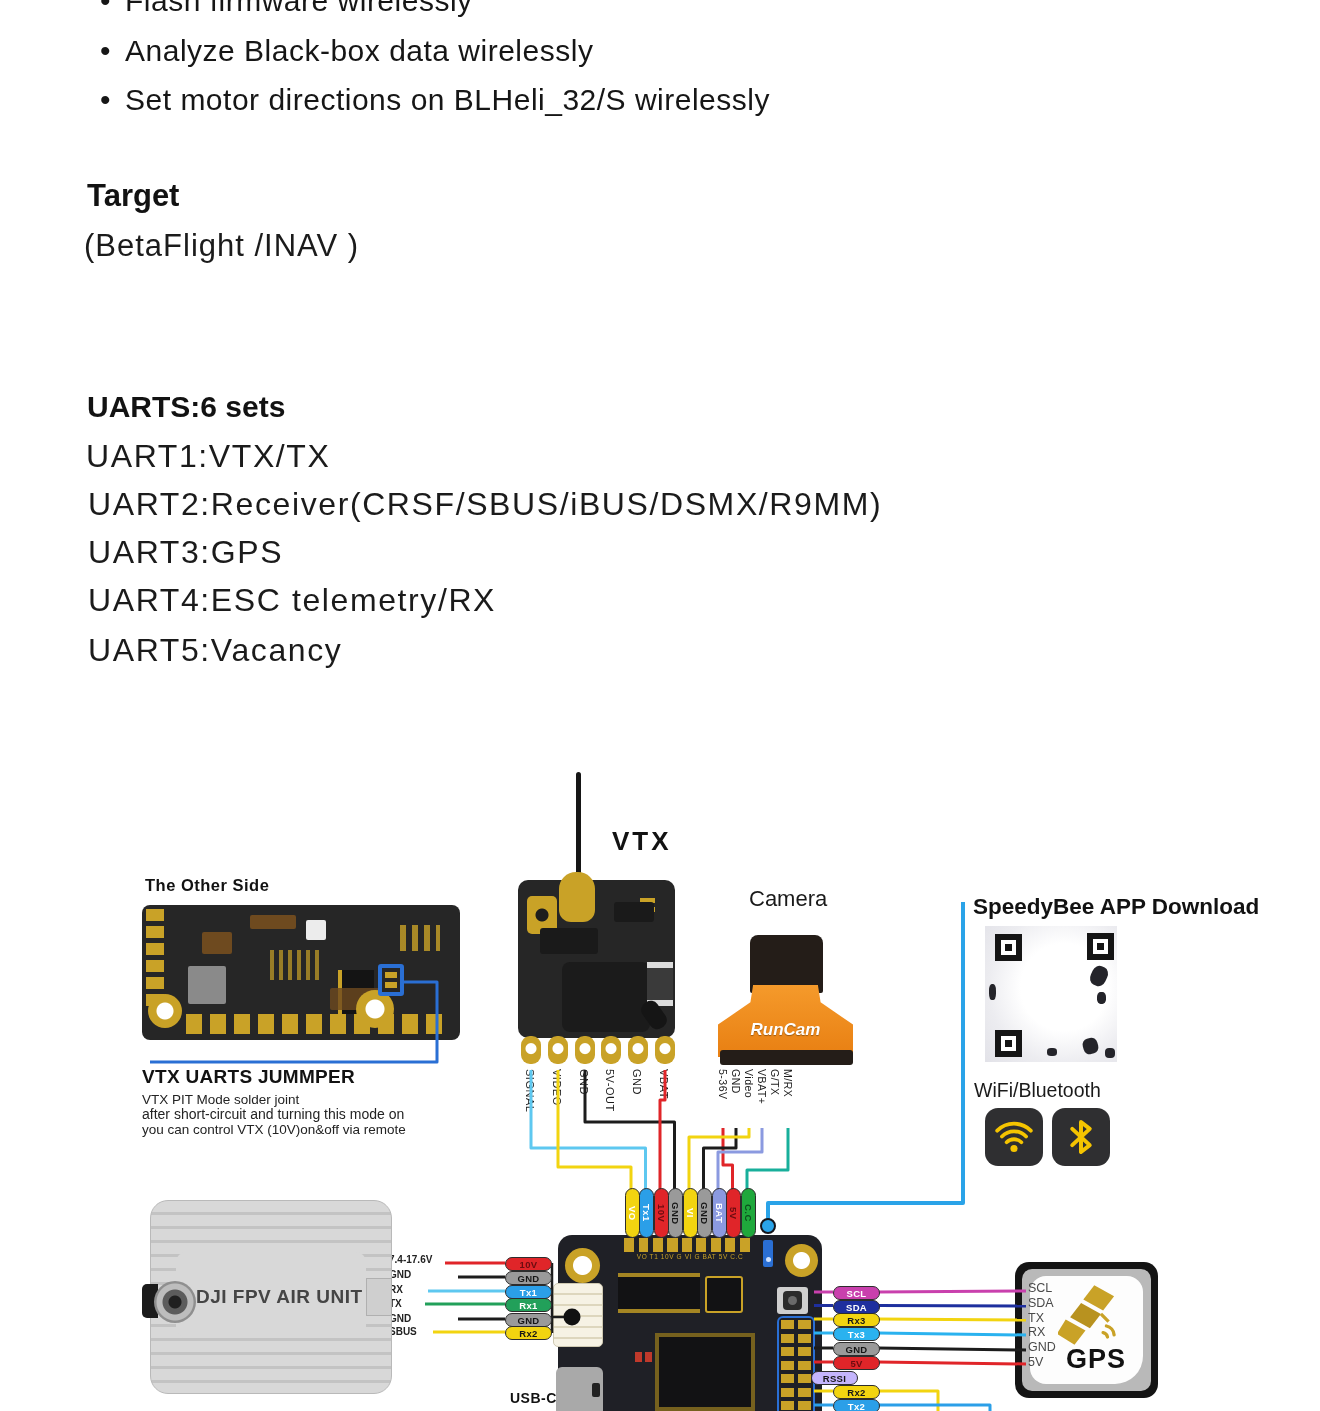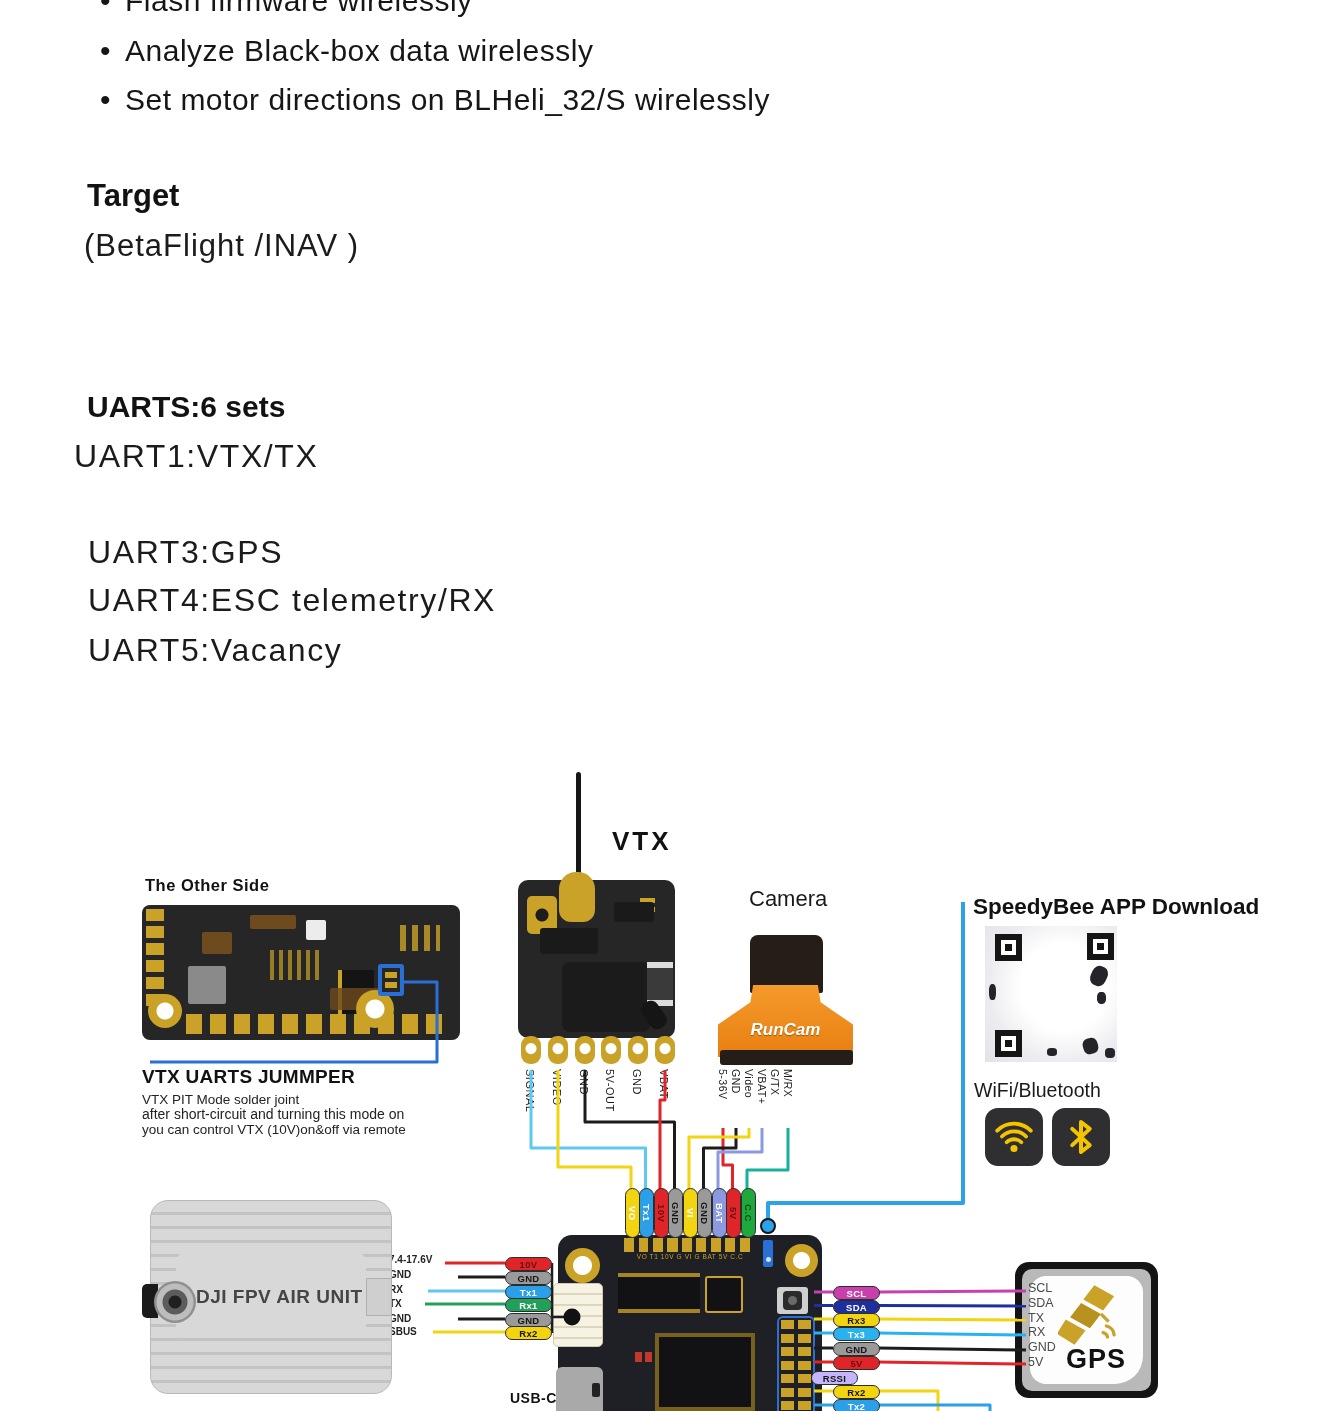--- a/index.html
+++ b/index.html
@@ -52,21 +52,22 @@
   </div>
   <div class="abs bullet-line" style="left:100px;top:83px;">
     <span>•</span>
     <span>Set motor directions on BLHeli_32/S wirelessly</span>
   </div>
 
   <div class="abs h-bold" style="left:87px;top:178px;font-size:31px;">Target</div>
   <div class="abs" style="left:84px;top:228px;font-size:31px;letter-spacing:1px;color:#1b1b1b;">(BetaFlight /INAV )</div>
 
   <div class="abs h-bold" style="left:87px;top:390px;font-size:30px;">UARTS:6 sets</div>
-  <div class="abs uart-item" style="left:74px;top:438px;">UART1:VTX/TX</div>
+  <div class="abs uart-item" style="left:86px;top:438px;">UART1:VTX/TX</div>
+  <div class="abs uart-item" style="left:88px;top:486px;">UART2:Receiver(CRSF/SBUS/iBUS/DSMX/R9MM)</div>
   <div class="abs uart-item" style="left:88px;top:534px;">UART3:GPS</div>
   <div class="abs uart-item" style="left:88px;top:582px;">UART4:ESC telemetry/RX</div>
   <div class="abs uart-item" style="left:88px;top:632px;">UART5:Vacancy</div>
 
   <div class="abs h-bold" style="left:612px;top:826px;font-size:26px;letter-spacing:3px;">VTX</div>
   <div class="abs" style="left:576px;top:772px;width:5px;height:112px;background:#161616;border-radius:3px;"></div>
   <div class="abs gold" style="left:559px;top:872px;width:36px;height:50px;border-radius:17px 17px 12px 12px;z-index:3;"></div>
   <div class="abs pcb" style="left:518px;top:880px;width:157px;height:158px;z-index:2;"></div>
   <div class="abs gold" style="left:527px;top:896px;width:30px;height:38px;border-radius:5px;z-index:3;background:radial-gradient(circle at 50% 50%, #1d1d1d 0 6px, #c9a227 7px);"></div>
   <div class="abs" style="left:640px;top:898px;width:15px;height:5px;background:#c9a227;z-index:3;"></div>

